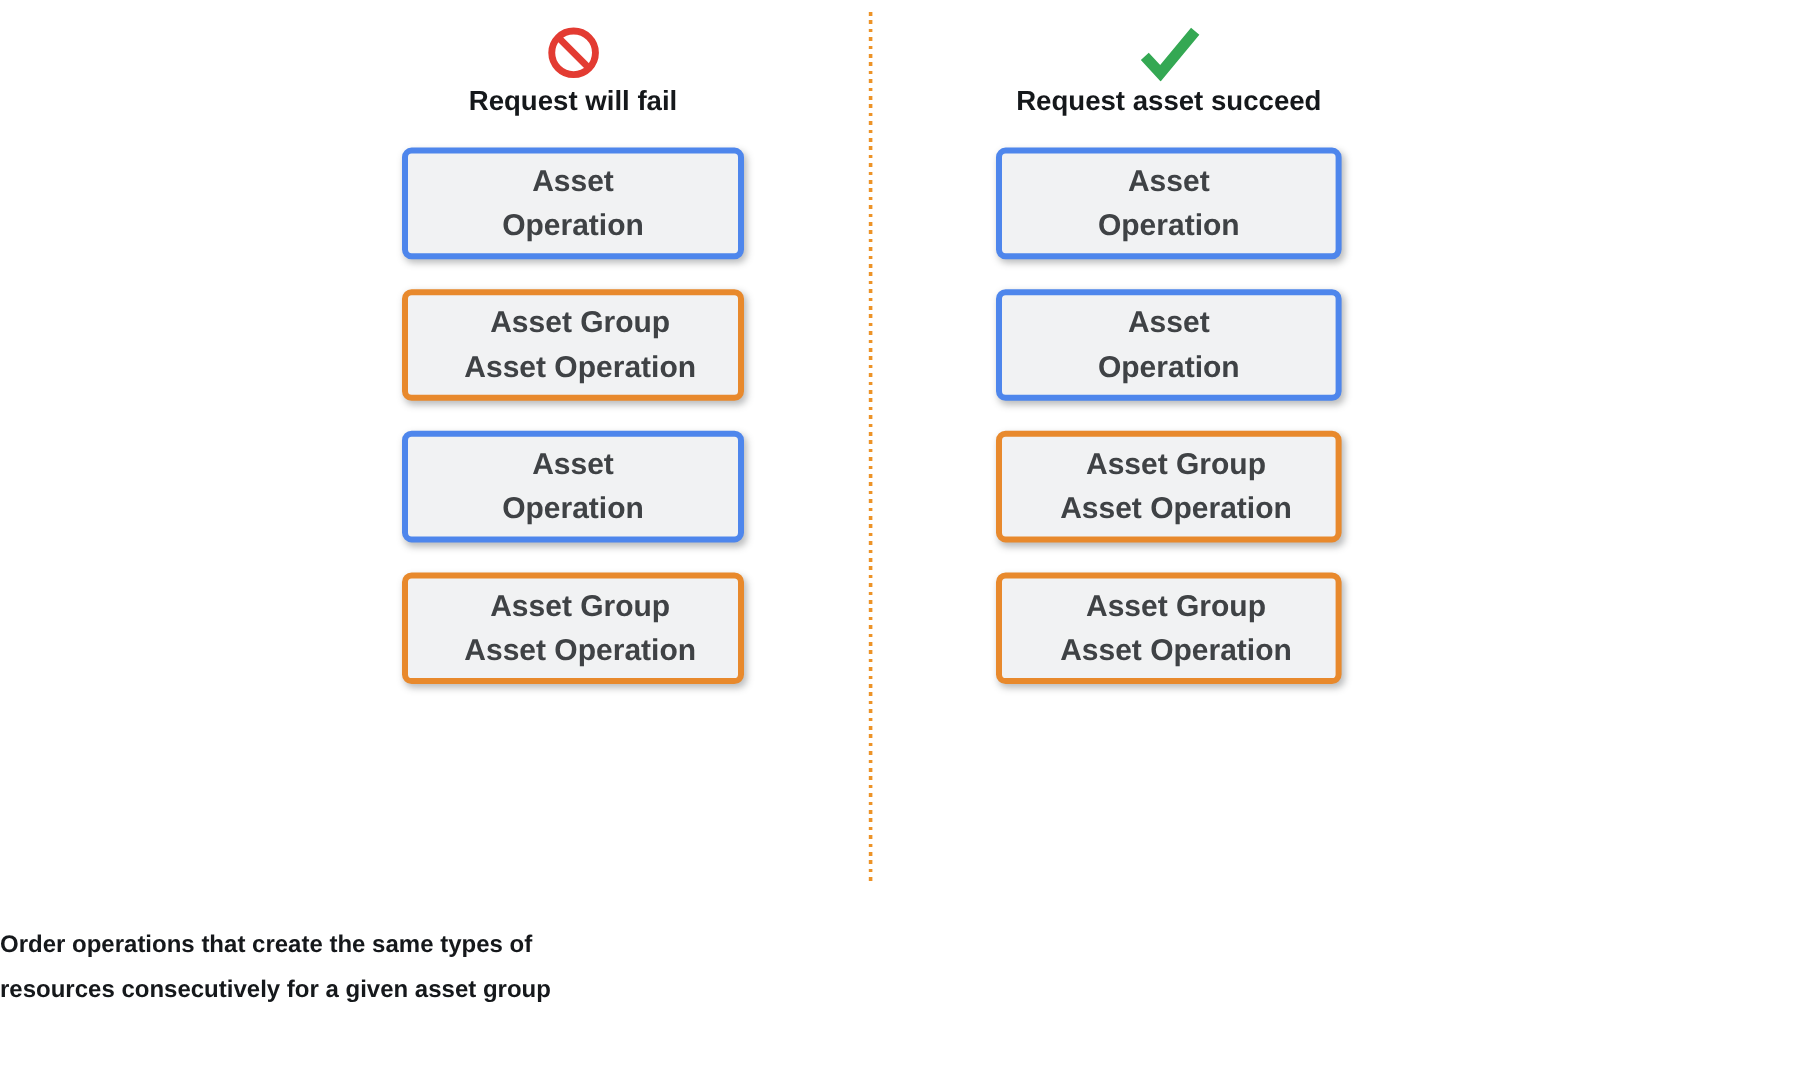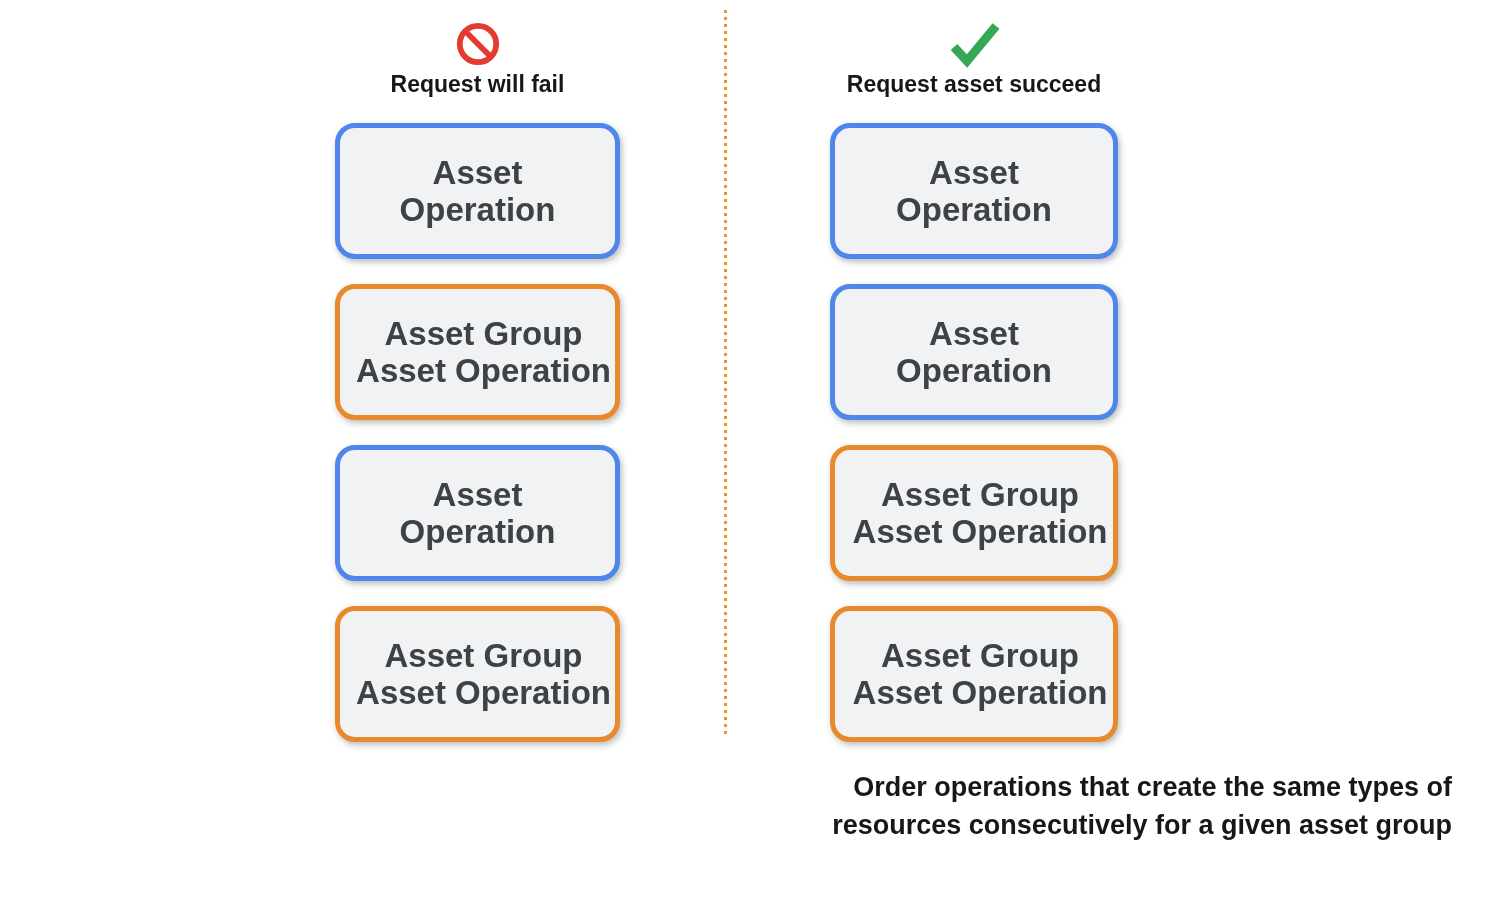--- a/index.html
+++ b/index.html
@@ -36,32 +36,32 @@
     font-size: 23px;
     line-height: 28px;
     font-weight: 700;
     color: var(--text-dark, #15181b);
     margin-top: 2px;
     white-space: nowrap;
   }
   .op-box {
     box-sizing: border-box;
     width: 100%;
-    height: 136px;
+    height: 93px;
     margin-top: 25px;
     border: 5px solid #999;
-    border-radius: 20px;
+    border-radius: 8px;
     background: var(--box-fill, #f1f2f3);
     box-shadow: 2px 3px 6px rgba(60, 64, 67, 0.35);
     display: flex;
     align-items: center;
     justify-content: center;
     text-align: center;
     white-space: pre-line;
-    font-size: 33px;
+    font-size: 25px;
     line-height: 37px;
     font-weight: 700;
     color: var(--box-text, #3f4245);
   }
   .op-box:first-of-type { margin-top: 15px; }
   .op-box[data-type="blue"]   { border-color: var(--blue-border, #4e86ec); }
   .op-box[data-type="orange"] { border-color: var(--orange-border, #e8892c); padding-left: 12px; }
   .divider {
     position: absolute;
     left: 724px;
@@ -74,22 +74,22 @@
       var(--divider-orange, #ed9327) 3px,
       transparent 3px,
       transparent 7px
     );
   }
   .caption {
     position: absolute;
     left: 0;
     width: 1452px;
     top: 768px;
-    text-align: right;
-    font-size: 27px;
+    text-align: left;
+    font-size: 20px;
     line-height: 38px;
     font-weight: 700;
     color: var(--text-dark, #15181b);
     white-space: pre-line;
   }
 </style>
 </head>
 <body>
 
 <div class="diagram">

